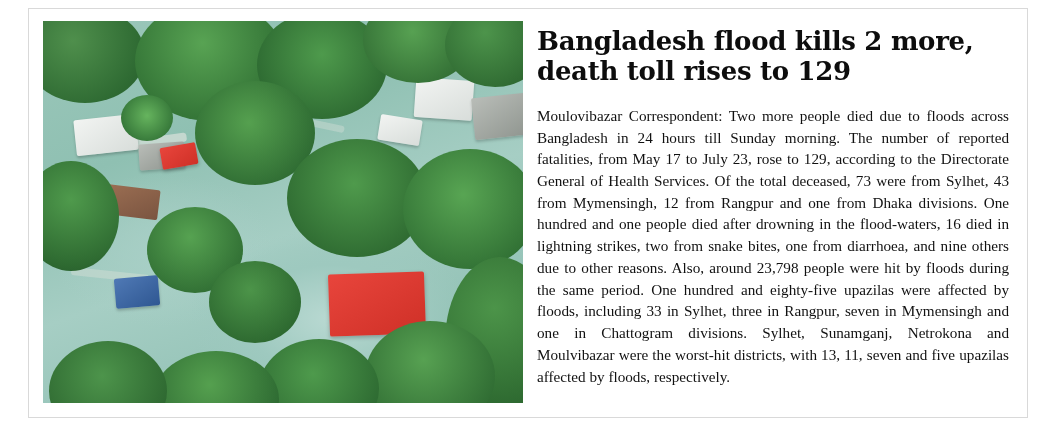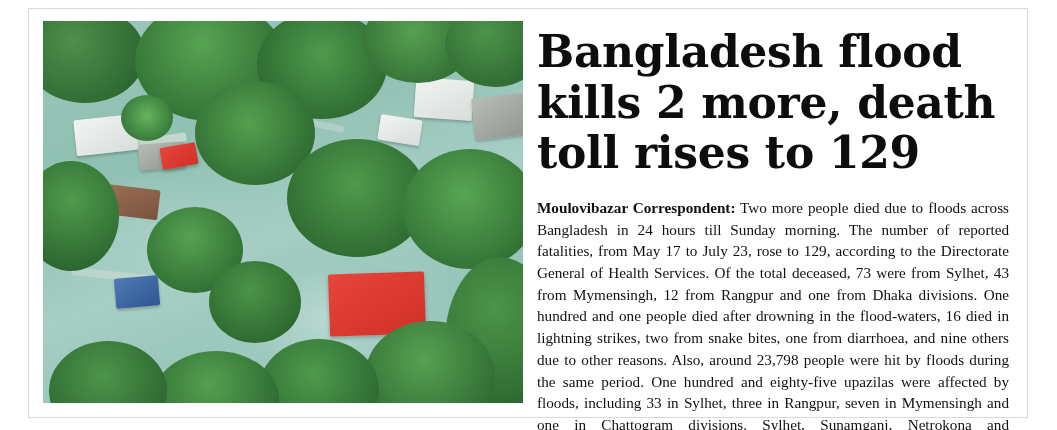--- a/index.html
+++ b/index.html
@@ -88,38 +88,38 @@
     border-radius: 3px;
   }
   .text-col {
     flex: 1 1 auto;
     padding: 14px 18px 10px 14px;
     box-sizing: border-box;
   }
   .headline {
     font-family: "DejaVu Serif", serif;
     font-weight: 700;
-    font-size: 44px;
+    font-size: 26px;
     line-height: 1.15;
     letter-spacing: -0.3px;
     color: #0d0d0d;
     margin: 4px 0 0 0;
   }
   .byline-body {
     margin-top: 18px;
     font-family: "Liberation Serif", serif;
     font-size: 15.2px;
     line-height: 1.43;
     color: #111111;
     text-align: justify;
     text-justify: inter-word;
     hyphens: auto;
   }
   .correspondent {
-    font-weight: 700;
+    font-weight: 400;
   }
 </style>
 </head>
 <body>
 
 <div class="page">
   <div class="article-frame">
 
     <div class="photo-col">
       <div class="photo" aria-label="Aerial view of a flooded village with submerged houses and green trees">

